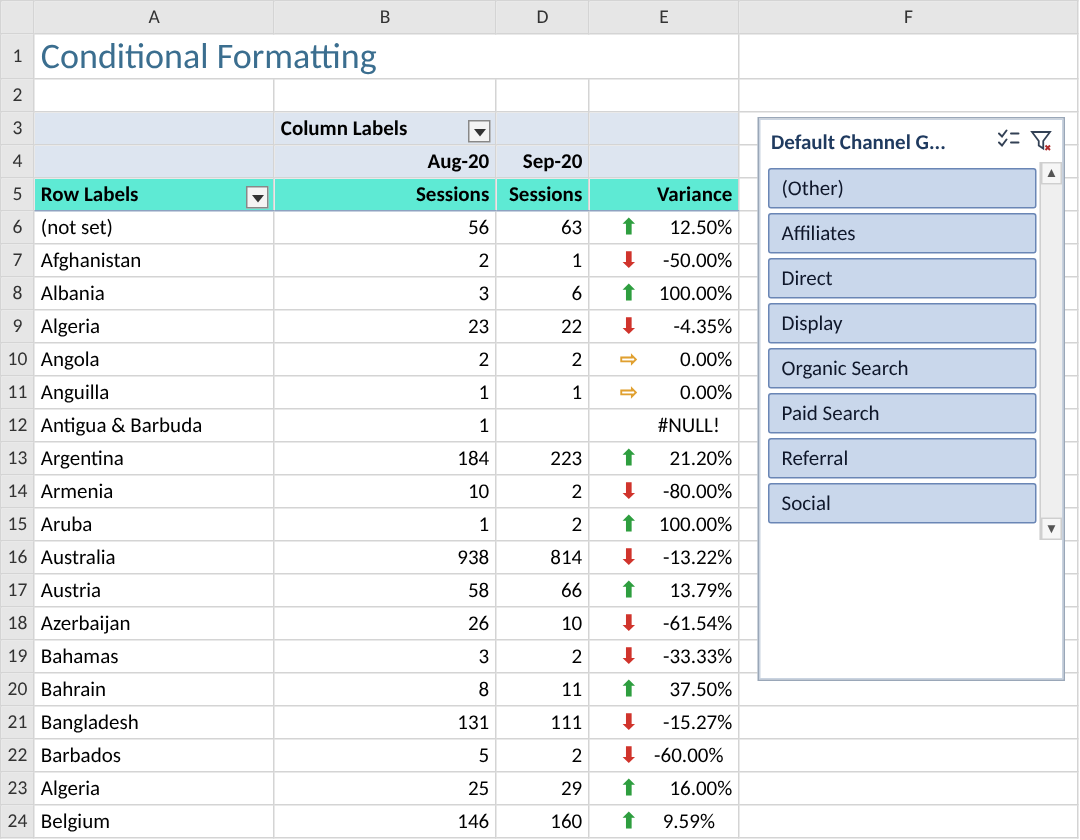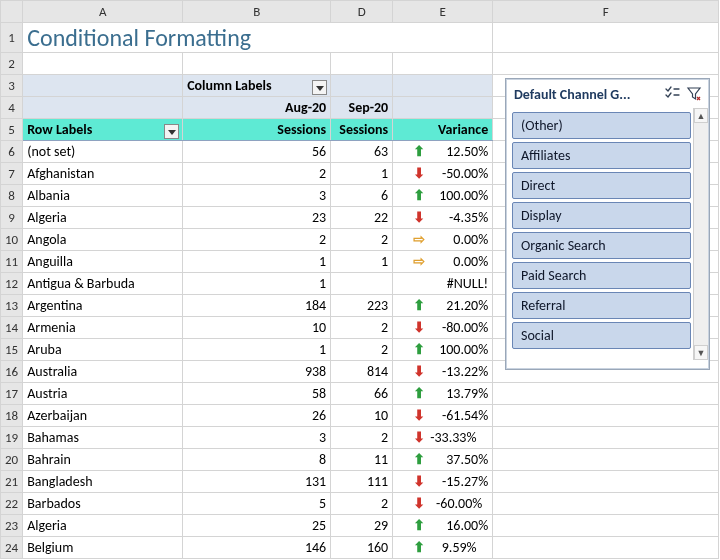--- a/index.html
+++ b/index.html
@@ -77,21 +77,21 @@
   }
   .arrow-up { color:#2e9e3f; font-weight:bold; }
   .arrow-down { color:#d0342c; font-weight:bold; }
   .arrow-side { color:#e0a030; font-weight:bold; }
   .iconcell { display:inline-block; width:14px; text-align:center; }
   .varcell { display:flex; justify-content:flex-end; align-items:center; gap:4px; }
   .slicer {
     position:absolute;
     left:505px; top:78px;
     width:205px;
-    height:292px;
+    height:376px;
     background:#fff;
     border:1px solid #9aa7b8;
     box-shadow:0 0 0 1px #c9d3e0 inset;
     font-size:14px;
   }
   .slicer-hdr {
     display:flex;
     align-items:center;
     padding:6px 6px 4px 8px;
     font-weight:bold;
@@ -279,21 +279,21 @@
         <td></td>
       </tr>
       <tr>
         <td class="rowhdr">12</td>
         <td>Antigua &amp; Barbuda</td>
         <td class="rt">1</td>
         <td class="rt"></td>
         <td>
           <div class="varcell">
             <span class="iconcell "></span>
-            <span style="min-width:58px;text-align:right">#NULL!</span>
+            <span style="min-width:58px;text-align:center">#NULL!</span>
           </div>
         </td>
         <td></td>
       </tr>
       <tr>
         <td class="rowhdr">13</td>
         <td>Argentina</td>
         <td class="rt">184</td>
         <td class="rt">223</td>
         <td>
@@ -370,21 +370,21 @@
         <td></td>
       </tr>
       <tr>
         <td class="rowhdr">19</td>
         <td>Bahamas</td>
         <td class="rt">3</td>
         <td class="rt">2</td>
         <td>
           <div class="varcell">
             <span class="iconcell arrow-down">⬇</span>
-            <span style="min-width:58px;">-33.33%</span>
+            <span style="min-width:58px;text-align:right">-33.33%</span>
           </div>
         </td>
         <td></td>
       </tr>
       <tr>
         <td class="rowhdr">20</td>
         <td>Bahrain</td>
         <td class="rt">8</td>
         <td class="rt">11</td>
         <td>

